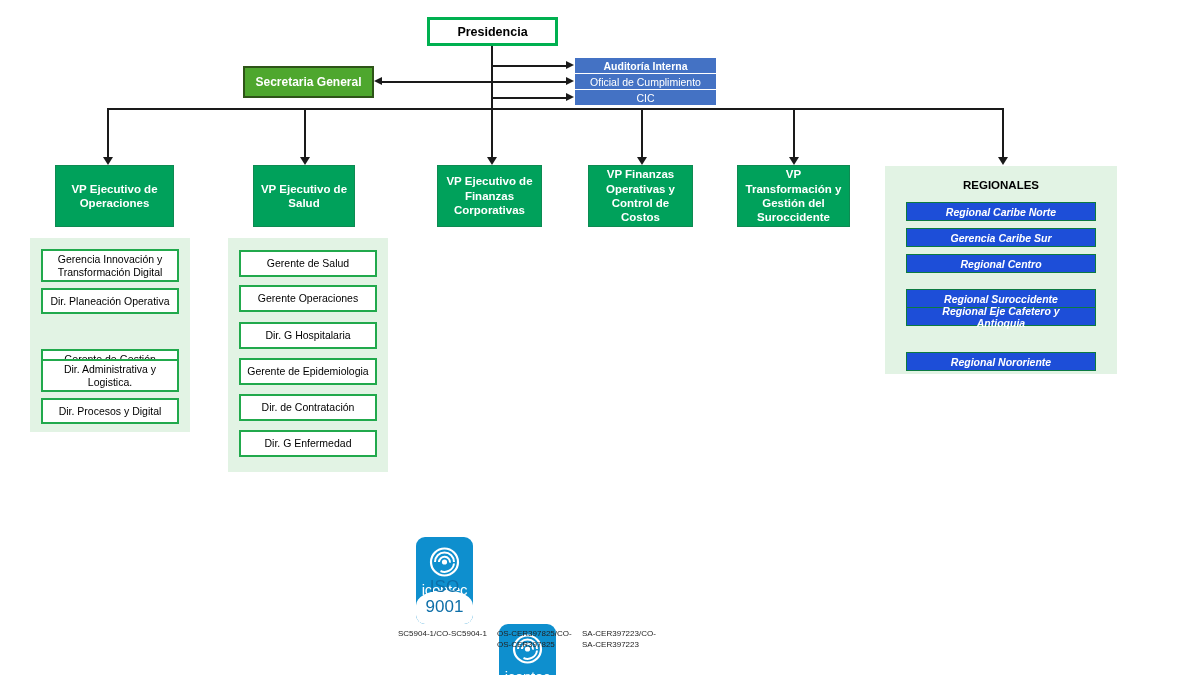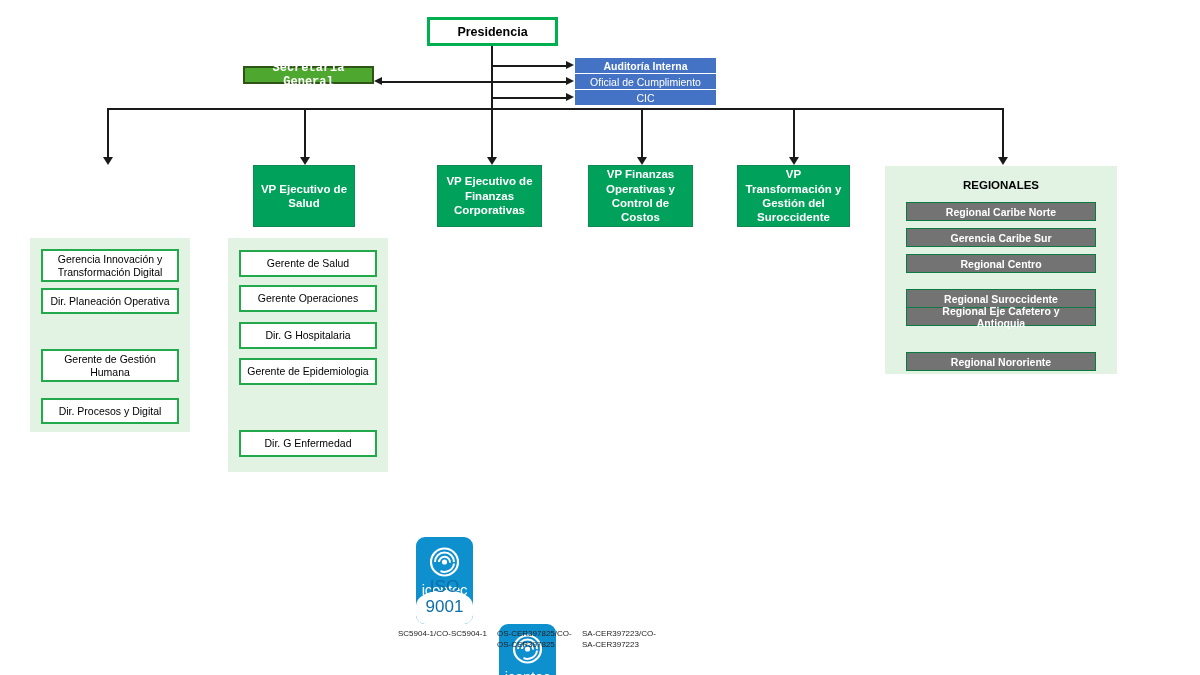--- a/index.html
+++ b/index.html
@@ -68,28 +68,29 @@
     line-height: 1.2;
     color: #000000;
     padding: 1px 3px;
   }
   .reg-title {
     display: flex; align-items: center; justify-content: center;
     font-weight: bold; font-size: 11.5px; color: #000000;
     text-align: center;
   }
   .reg-box {
-    background: #737373;
+    background: #1d4ed8;
     border: 1px solid #0C7A41;
     display: flex; align-items: center; justify-content: center;
     text-align: center;
     font-weight: bold;
     font-size: 10.5px;
     color: #ffffff;
     padding: 0 18px;
+    font-style: italic;
   }
 
   
   .vline { background: #1a1a1a; width: 1.6px; }
   .hline { background: #1a1a1a; height: 1.6px; }
   .arrow-down {
     width: 0; height: 0;
     border-left: 5px solid transparent;
     border-right: 5px solid transparent;
     border-top: 8px solid #1a1a1a;
@@ -159,21 +160,21 @@
   <div class="abs box-blue" style="left:575px; top:74px; width:141px; height:15px;">
     <span>Oficial de Cumplimiento</span>
   </div>
   <div class="abs box-blue" style="left:575px; top:90px; width:141px; height:15px;">
     <span>CIC</span>
   </div>
 
   <div class="abs hline" style="left:382px; top:81px; width:110px;"></div>
   <div class="abs arrow-left" style="left:374px; top:77px;"></div>
 
-  <div class="abs box-secretaria" style="left:243px; top:66px; width:131px; height:18px;font-family:Liberation Mono, monospace;">
+  <div class="abs box-secretaria" style="left:243px; top:66px; width:131px; height:32px;">
     <span>Secretaria General</span>
   </div>
 
   <div class="abs hline" style="left:107px; top:108px; width:896px;"></div>
 
   <div class="abs vline" style="left:107px; top:108px; height:52px;"></div>
   <div class="abs arrow-down" style="left:103px; top:157px;"></div>
 
   <div class="abs vline" style="left:304px; top:108px; height:52px;"></div>
   <div class="abs arrow-down" style="left:300px; top:157px;"></div>
@@ -183,20 +184,23 @@
 
   <div class="abs vline" style="left:641px; top:108px; height:52px;"></div>
   <div class="abs arrow-down" style="left:637px; top:157px;"></div>
 
   <div class="abs vline" style="left:793px; top:108px; height:52px;"></div>
   <div class="abs arrow-down" style="left:789px; top:157px;"></div>
 
   <div class="abs vline" style="left:1002px; top:108px; height:52px;"></div>
   <div class="abs arrow-down" style="left:998px; top:157px;"></div>
 
+  <div class="abs box-vp" style="left:55px; top:165px; width:119px; height:62px;">
+    <span>VP Ejecutivo de Operaciones</span>
+  </div>
   <div class="abs box-vp" style="left:253px; top:165px; width:102px; height:62px;">
     <span>VP Ejecutivo de Salud</span>
   </div>
   <div class="abs box-vp" style="left:437px; top:165px; width:105px; height:62px;">
     <span>VP Ejecutivo de Finanzas Corporativas</span>
   </div>
   <div class="abs box-vp" style="left:588px; top:165px; width:105px; height:62px;">
     <span>VP Finanzas Operativas y Control de Costos</span>
   </div>
   <div class="abs box-vp" style="left:737px; top:165px; width:113px; height:62px;">
@@ -206,36 +210,42 @@
   <div class="abs panel" style="left:30px; top:238px; width:160px; height:194px;"></div>
   <div class="abs sub-box" style="left:41px; top:249px; width:138px; height:33px;">
     <span>Gerencia Innovación y Transformación Digital</span>
   </div>
   <div class="abs sub-box" style="left:41px; top:288px; width:138px; height:26px;">
     <span>Dir. Planeación Operativa</span>
   </div>
   <div class="abs sub-box" style="left:41px; top:321px; width:138px; height:33px;margin-top:28px;">
     <span>Gerente de Gestión Humana</span>
   </div>
+  <div class="abs sub-box" style="left:41px; top:359px; width:138px; height:33px;">
+    <span>Dir. Administrativa y Logistica.</span>
+  </div>
   <div class="abs sub-box" style="left:41px; top:398px; width:138px; height:26px;">
     <span>Dir. Procesos y Digital</span>
   </div>
 
   <div class="abs panel" style="left:228px; top:238px; width:160px; height:234px;"></div>
   <div class="abs sub-box" style="left:239px; top:250px; width:138px; height:27px;">
     <span>Gerente de Salud</span>
   </div>
   <div class="abs sub-box" style="left:239px; top:285px; width:138px; height:27px;">
     <span>Gerente Operaciones</span>
   </div>
   <div class="abs sub-box" style="left:239px; top:322px; width:138px; height:27px;">
     <span>Dir. G Hospitalaria</span>
   </div>
   <div class="abs sub-box" style="left:239px; top:358px; width:138px; height:27px;">
     <span>Gerente de Epidemiologia</span>
+  </div>
+  <div class="abs sub-box" style="left:239px; top:394px; width:138px; height:27px;">
+    <span>Dir. de Contratación</span>
   </div>
   <div class="abs sub-box" style="left:239px; top:430px; width:138px; height:27px;">
     <span>Dir. G Enfermedad</span>
   </div>
 
   <div class="abs panel" style="left:885px; top:166px; width:232px; height:208px;"></div>
   <div class="abs reg-title" style="left:885px; top:173px; width:232px; height:24px;">REGIONALES</div>
   <div class="abs reg-box" style="left:906px; top:202px; width:190px; height:19px;">
     <span>Regional Caribe Norte</span>
   </div>

